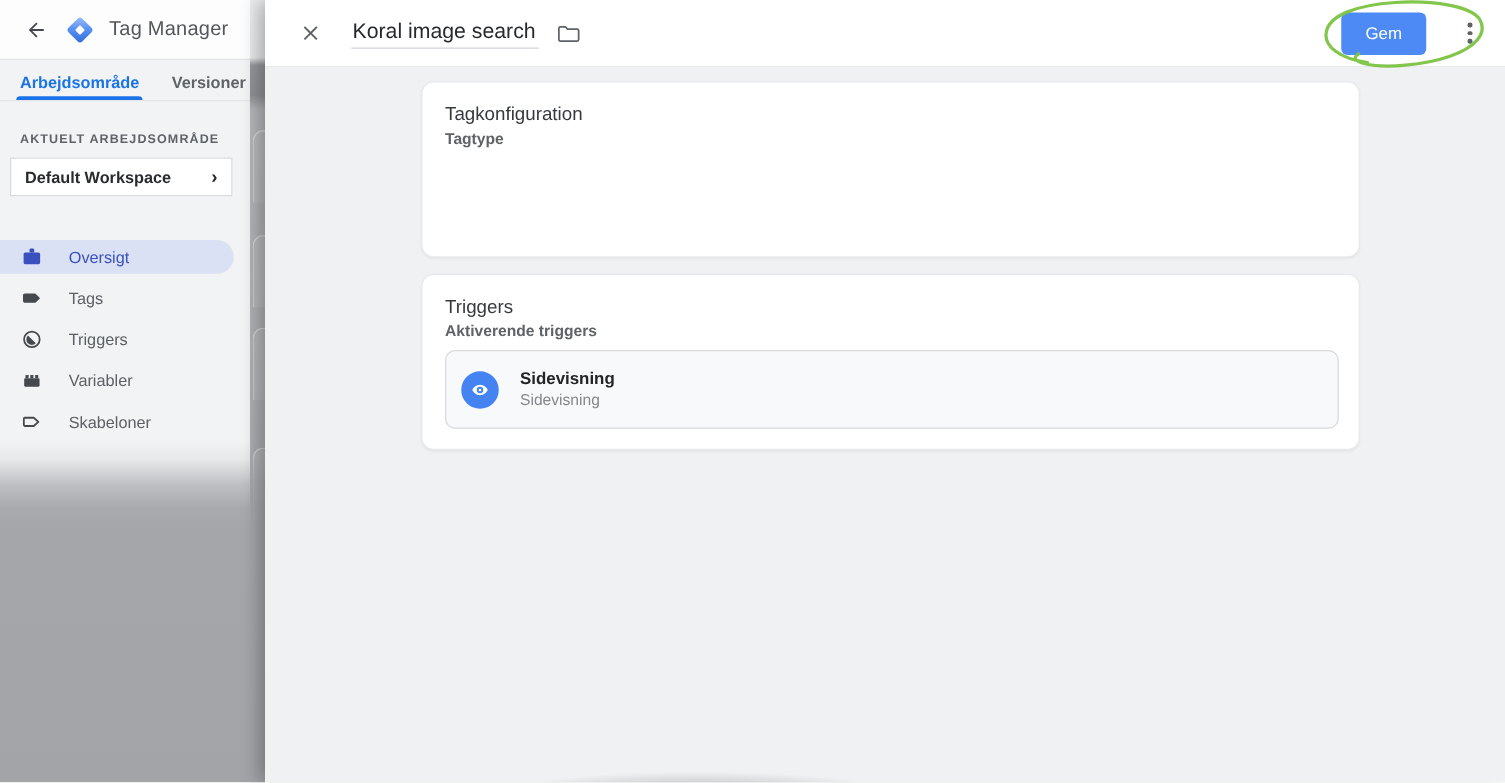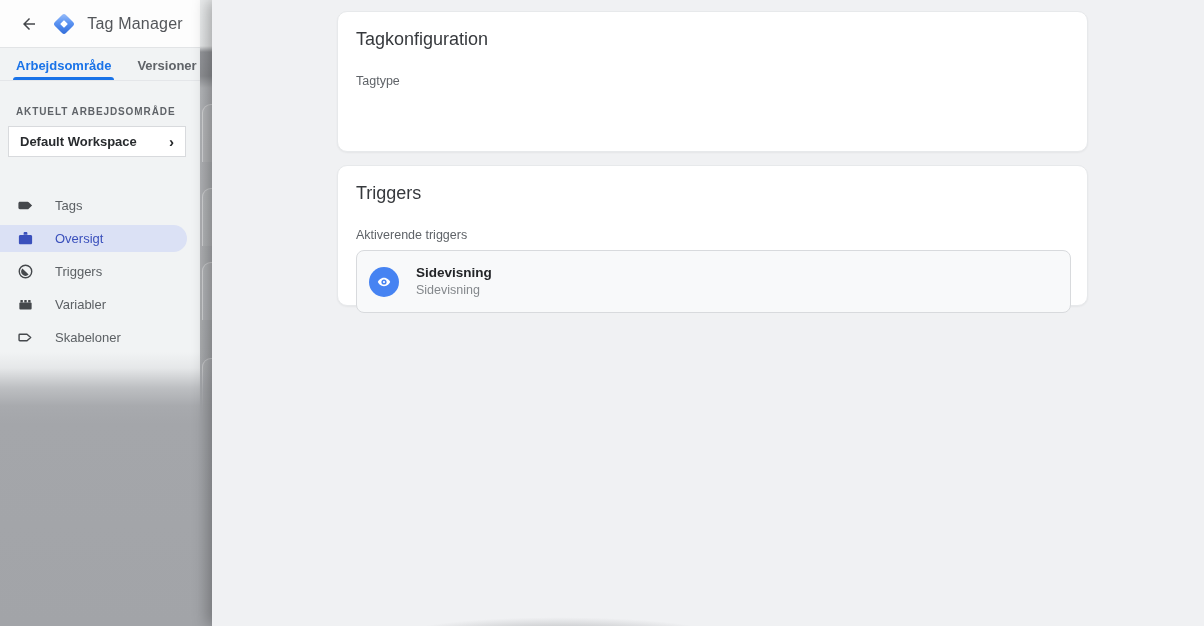--- a/index.html
+++ b/index.html
@@ -41,22 +41,22 @@
   .folder-btn { margin-left:11px; width:26px; height:26px; display:flex; align-items:center; justify-content:center; background:none; border:none; cursor:pointer; color:#5f6368; }
   .spacer { flex:1; }
   .save-btn { width:68px; height:34px; border:none; border-radius:5px; background:#4d8af5; color:#fff; font-size:13.5px; font-weight:500; cursor:pointer; margin-right:25px; font-family:inherit; }
   .kebab { width:20px; height:26px; display:flex; flex-direction:column; align-items:center; justify-content:center; gap:3px; background:none; border:none; cursor:pointer; }
   .kebab i { width:3.5px; height:3.5px; border-radius:50%; background:#5f6368; }
   .annotation-svg { position:absolute; left:840px; top:-1px; pointer-events:none; z-index:6; }
 
   
   .cards { position:relative; margin:11px 0 0 125px; width:751px; }
   .card { background:#fff; border:1px solid #e7e9eb; border-radius:10px; box-shadow:0 1px 2px rgba(0,0,0,.05); height:141px; padding:17px 18px; margin-bottom:13px; }
-  .card-title { font-size:18px; color:#36393d; }
-  .field-label { margin-top:24px; font-size:12.5px; color:#5f6368; }
+  .card-title { font-size:15px; color:#36393d; }
+  .field-label { margin-top:4px; font-size:12.5px; color:#5f6368;font-weight:bold; }
   .select-row { margin-top:9px; height:45px; border:1px solid #d8dadd; border-radius:8px; background:#fff; display:flex; align-items:center; padding:0 16px; cursor:pointer; width:715px; }
   .select-row.tinted { background:#f8f9fa; height:63px; margin-top:8px; padding:0 12px; }
   .row-text { margin-left:17px; }
   .row-name { font-size:13.5px; font-weight:700; color:#232528; line-height:16px; }
   .row-desc { font-size:12.5px; color:#84888c; line-height:15px; margin-top:2px; }
   .code-glyph { color:#5f6368; }
   .eye-badge { width:30px; height:30px; border-radius:50%; background:#4683f2; display:flex; align-items:center; justify-content:center; flex:0 0 30px; }
 
   .bottom-shade { position:absolute; left:388px; top:606px; width:372px; height:20px; z-index:5; pointer-events:none;
     background:radial-gradient(60% 130% at 46% 150%, rgba(96,99,103,.45), rgba(96,99,103,0) 72%); }
@@ -93,35 +93,35 @@
     </div>
 
     <div class="section-label">AKTUELT ARBEJDSOMRÅDE</div>
 
     <div class="workspace-box">
       <span class="workspace-name">Default Workspace</span>
       <span class="workspace-chevron">›</span>
     </div>
 
     <div class="nav">
+      <div class="nav-item active">
+        <span class="nicon">
+          <svg width="17" height="17" viewBox="0 0 18 18">
+              <path d="M7 3.2c0-.7.5-1.2 1.2-1.2h1.6c.7 0 1.2.5 1.2 1.2V5H7V3.2zm-3.5 2h11c.8 0 1.5.7 1.5 1.5v7c0 .8-.7 1.5-1.5 1.5h-11C2.7 15.2 2 14.5 2 13.7v-7c0-.8.7-1.5 1.5-1.5z" fill="currentColor"></path>
+            </svg>
+        </span>
+        <span>Oversigt</span>
+      </div>
       <div class="nav-item">
         <span class="nicon">
           <svg width="17" height="17" viewBox="0 0 18 18">
               <path d="M3 5h8.2c.5 0 .9.2 1.2.6L16 9l-3.6 3.4c-.3.4-.7.6-1.2.6H3c-.8 0-1.5-.7-1.5-1.5v-5C1.5 5.7 2.2 5 3 5z" fill="#45484c"></path>
             </svg>
         </span>
         <span>Tags</span>
-      </div>
-      <div class="nav-item active">
-        <span class="nicon">
-          <svg width="17" height="17" viewBox="0 0 18 18">
-              <path d="M7 3.2c0-.7.5-1.2 1.2-1.2h1.6c.7 0 1.2.5 1.2 1.2V5H7V3.2zm-3.5 2h11c.8 0 1.5.7 1.5 1.5v7c0 .8-.7 1.5-1.5 1.5h-11C2.7 15.2 2 14.5 2 13.7v-7c0-.8.7-1.5 1.5-1.5z" fill="currentColor"></path>
-            </svg>
-        </span>
-        <span>Oversigt</span>
       </div>
       <div class="nav-item">
         <span class="nicon">
           <svg width="17" height="17" viewBox="0 0 18 18">
               <circle cx="9" cy="9" r="6.6" fill="none" stroke="#45484c" stroke-width="1.5"></circle>
               <path d="M5.7 5.7A4.6 4.6 0 0 0 12.3 12.3 Z" fill="#45484c"></path>
             </svg>
         </span>
         <span>Triggers</span>
       </div>
@@ -151,20 +151,43 @@
     <div class="strip-corner" style="top:104px"></div>
     <div class="strip-corner" style="top:188px"></div>
     <div class="strip-corner" style="top:262px"></div>
     <div class="strip-corner" style="top:358px"></div>
     <div class="strip-corner" style="top:432px"></div>
     <div class="strip-corner" style="top:522px"></div>
   </div>
   <div class="sidebar-dim"></div>
 
   <div class="overlay">
+    <div class="ov-header">
+      <button class="close-btn">
+        <svg width="19" height="19" viewBox="0 0 24 24">
+            <path d="M19 6.4 17.6 5 12 10.6 6.4 5 5 6.4 10.6 12 5 17.6 6.4 19 12 13.4 17.6 19 19 17.6 13.4 12z" fill="currentColor"></path>
+          </svg>
+      </button>
+      <div class="doc-title">Koral image search</div>
+      <button class="folder-btn">
+        <svg width="20" height="20" viewBox="0 0 24 24">
+            <path d="M4 5.5h5l1.8 2H20c.8 0 1.5.7 1.5 1.5v8.5c0 .8-.7 1.5-1.5 1.5H4c-.8 0-1.5-.7-1.5-1.5V7c0-.8.7-1.5 1.5-1.5z" fill="none" stroke="currentColor" stroke-width="1.7" stroke-linejoin="round"></path>
+          </svg>
+      </button>
+      <div class="spacer"></div>
+      <button class="save-btn">Gem</button>
+      <button class="kebab">
+        <i></i>
+          <i></i>
+          <i></i>
+      </button>
+      <svg class="annotation-svg" width="142" height="58" viewBox="0 0 142 58">
+        <path d="M42 51 C 20 48, 7 38, 9 27 C 11 13, 34 5, 64 3 C 94 1, 126 6, 132 17 C 138 28, 128 39, 108 46 C 88 53, 56 56, 40 52 C 32 50, 30 47, 35 44" fill="none" stroke="#7cc342" stroke-width="2.6" stroke-linecap="round" opacity="0.95"></path>
+      </svg>
+    </div>
 
     <div class="cards">
 
       <div class="card">
         <div class="card-title">Tagkonfiguration</div>
         <div class="field-label">Tagtype</div>
       </div>
 
       <div class="card">
         <div class="card-title">Triggers</div>

